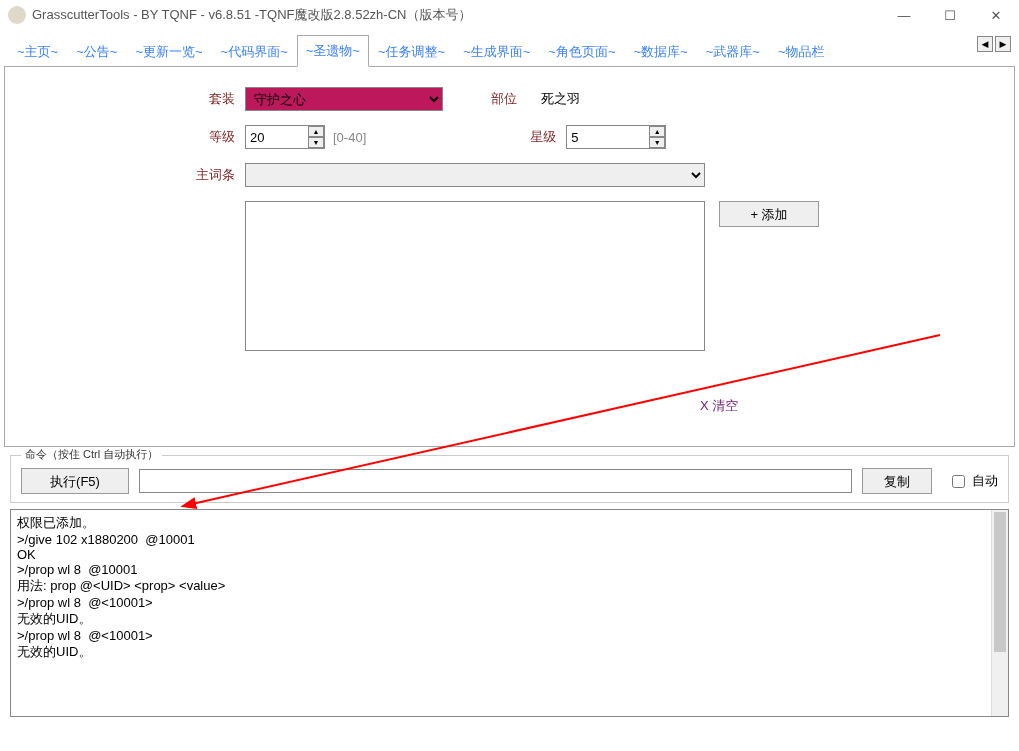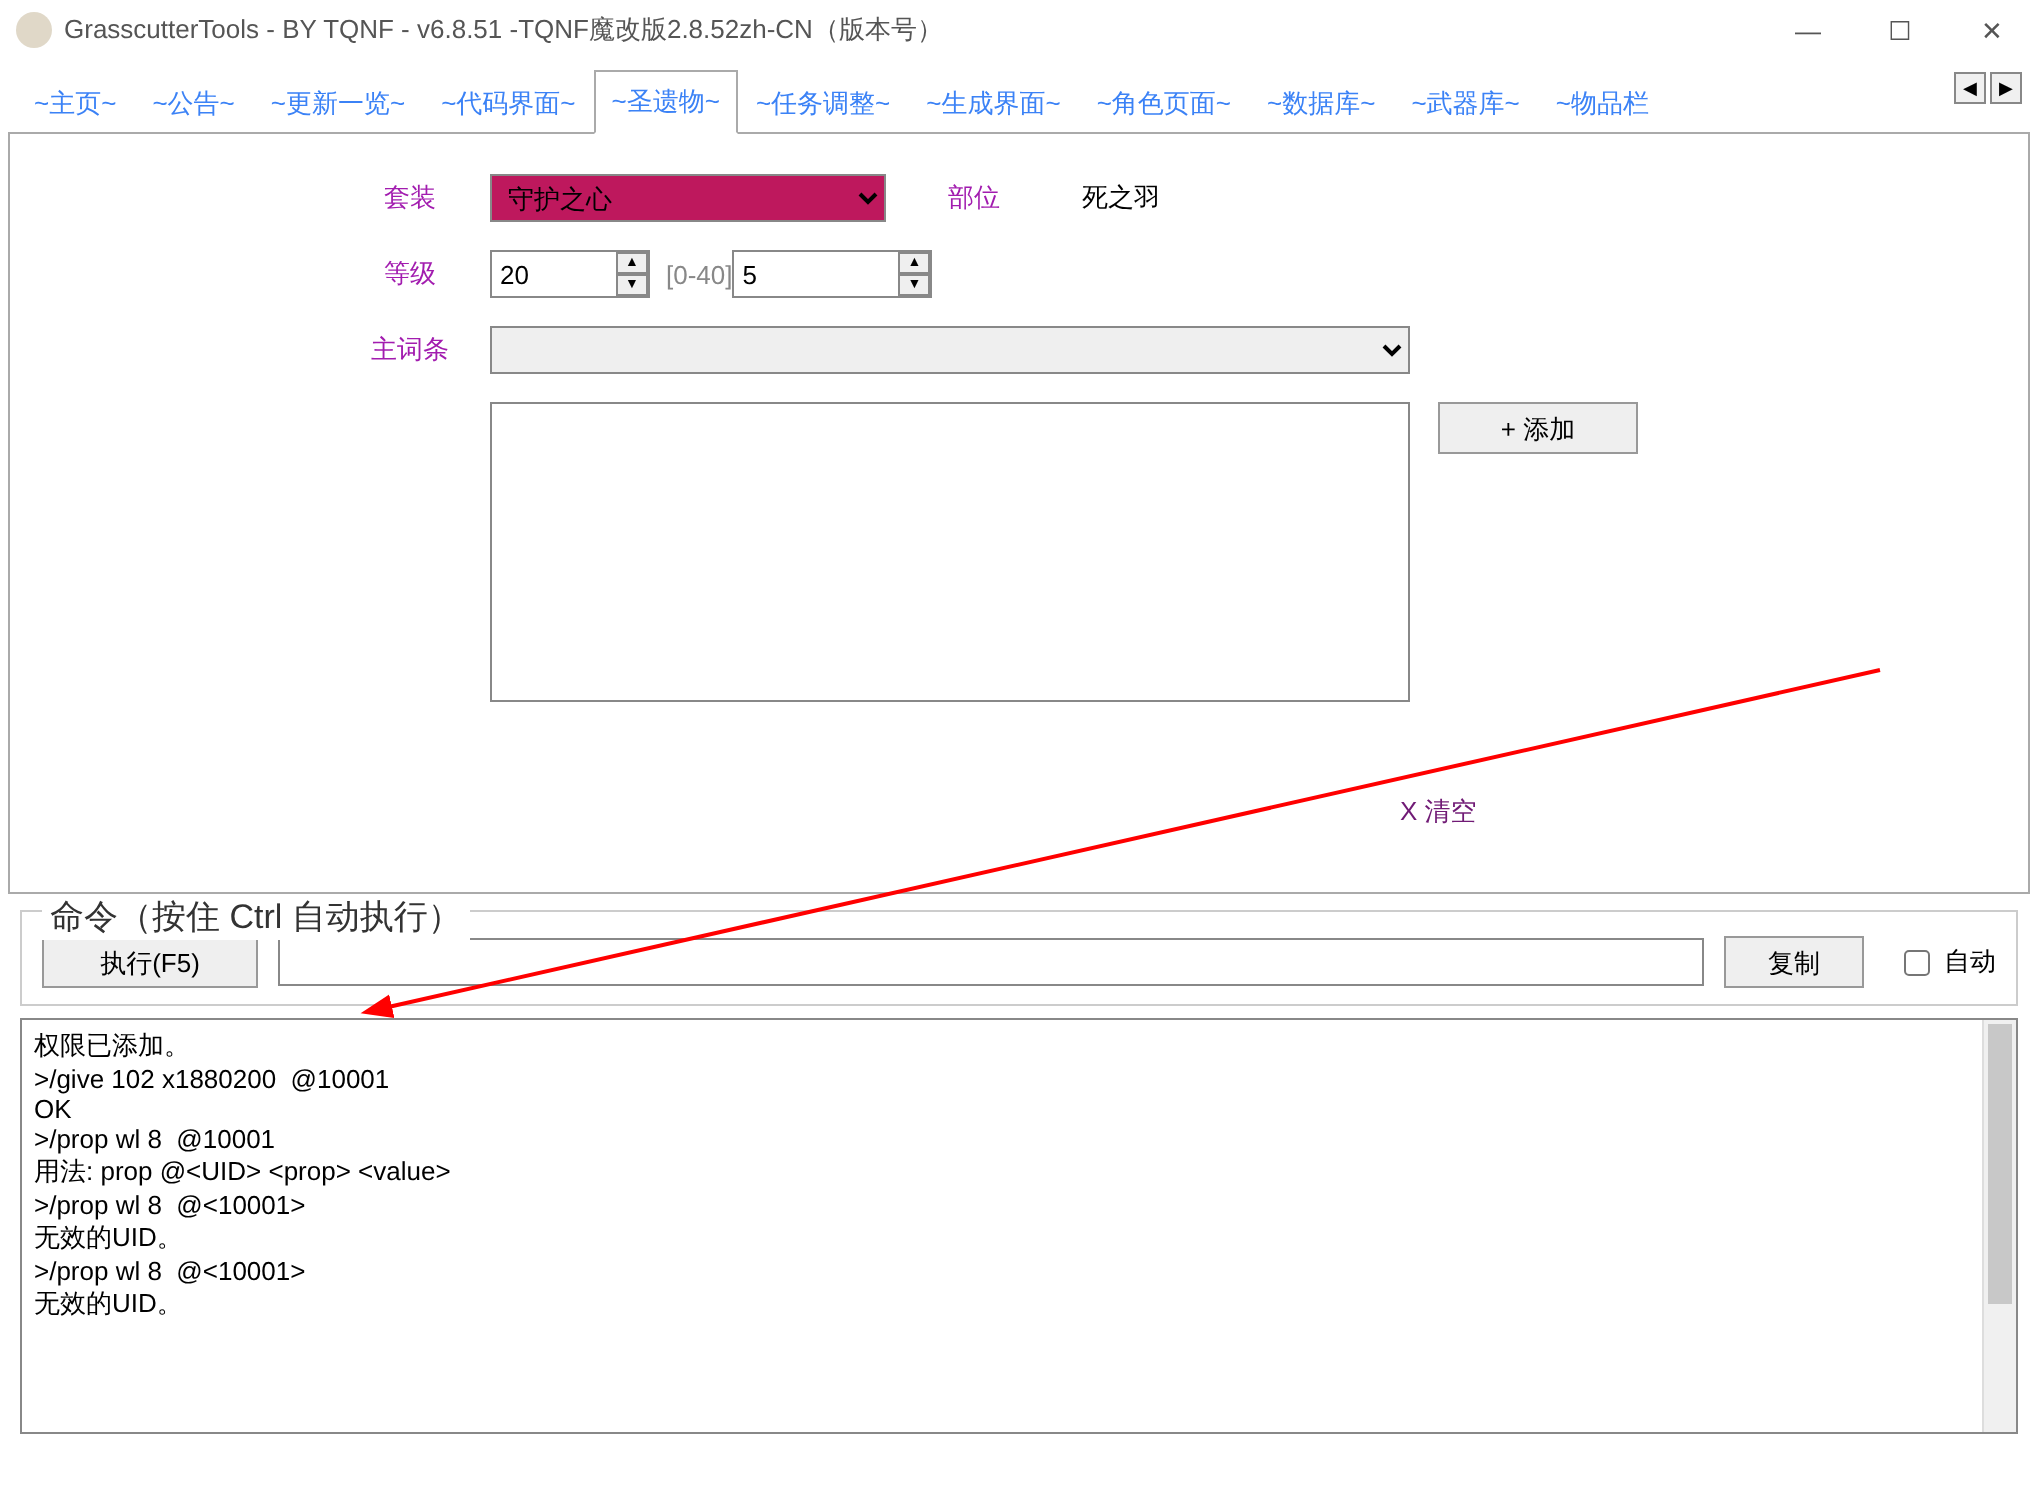--- a/index.html
+++ b/index.html
@@ -9,31 +9,31 @@
   .titlebar .spacer { flex: 1; }
   .winbtn { width: 46px; height: 30px; display:flex; align-items:center; justify-content:center; color:#555; }
   .content { padding: 4px; }
   .tabbar { display: flex; align-items: center; border-bottom: 1px solid #aaa; padding: 0 4px; position: relative; }
   .tab { padding: 6px 8px; color:#3b82f6; border: 1px solid transparent; border-bottom: none; white-space: nowrap; position:relative; top:1px; }
   .tab.active { border:1px solid #aaa; border-bottom:1px solid #fff; background:#fff; }
   .tabbar .scroll { position:absolute; right:4px; top:2px; display:flex; }
   .sb { width:16px; height:16px; border:1px solid #888; display:flex; align-items:center; justify-content:center; font-size:9px; margin-left:2px; background:#f0f0f0; }
   .panel { border:1px solid #aaa; border-top:none; padding: 20px 20px 40px 20px; min-height:380px; position:relative; }
   .row { display:flex; align-items:center; margin-bottom:14px; }
-  .lbl { width:60px; text-align:center; margin-right:10px; color:#a21caf; }
+  .lbl { width:60px; text-align:right; margin-right:10px; color:#7f1d1d; }
   select.combo, input.combo { border:1px solid #888; background:#be185d; padding:3px 4px; height:24px; }
   input.spin { border:1px solid #888; height:24px; padding:2px 4px; text-align:left; width:80px; }
   .spinwrap { position:relative; display:inline-block; }
   .spinbtns { position:absolute; right:1px; top:1px; width:16px; height:22px; display:flex; flex-direction:column; }
   .spinbtns div { flex:1; border:1px solid #888; background:#efefef; font-size:7px; display:flex; align-items:center; justify-content:center; }
   .hint { color:#888; margin-left:8px; }
   .btn { border:1px solid #999; background:#efefef; padding:4px 18px; height:26px; }
   textarea.multi { border:1px solid #888; resize:none; background:#fff; padding:4px; }
   .fieldset { border:1px solid #ccc; margin:8px 6px 2px 6px; padding:12px 10px 8px 10px; position:relative; }
-  .fieldset .legend { position:absolute; top:-9px; left:10px; background:#fff; padding:0 4px; color:#333; font-size:17px; }
+  .fieldset .legend { position:absolute; top:-9px; left:10px; background:#fff; padding:0 4px; color:#333; font-size:11px; }
   .cmdrow { display:flex; align-items:center; gap:10px; }
   .cmdinput { flex:1; border:1px solid #888; height:24px; padding:2px 6px; }
   .chk { display:flex; align-items:center; gap:4px; margin-left:6px; }
   .logbox { border:1px solid #888; margin:6px; height:208px; background:#fff; padding:4px 6px; font-size:13px; color:#000; white-space:pre-wrap; overflow:hidden; position:relative; }
   .scrollbar { position:absolute; right:0; top:0; width:17px; height:100%; background:#f0f0f0; border-left:1px solid #ddd; }
   .scrollbar .thumb { position:absolute; top:2px; left:2px; right:2px; height:140px; background:#c8c8c8; }
   .Xlbl { position:absolute; color:#701a75; }
   svg.arrow { position:absolute; pointer-events:none; }
   .panel-inner { margin-left:150px; }
 </style>
@@ -83,20 +83,21 @@
       <div class="row">
         <span class="lbl">等级</span>
         <span class="spinwrap">
           <input class="spin" value="20" style="">
           <span class="spinbtns">
               <div>▲</div>
               <div>▼</div>
             </span>
         </span>
         <span class="hint">[0-40]</span>
+        <span class="lbl" style="width:190px">星级</span>
         <span class="spinwrap">
           <input class="spin" style="width: 100px;" value="5">
           <span class="spinbtns">
               <div>▲</div>
               <div>▼</div>
             </span>
         </span>
       </div>
 
       <div class="row">

